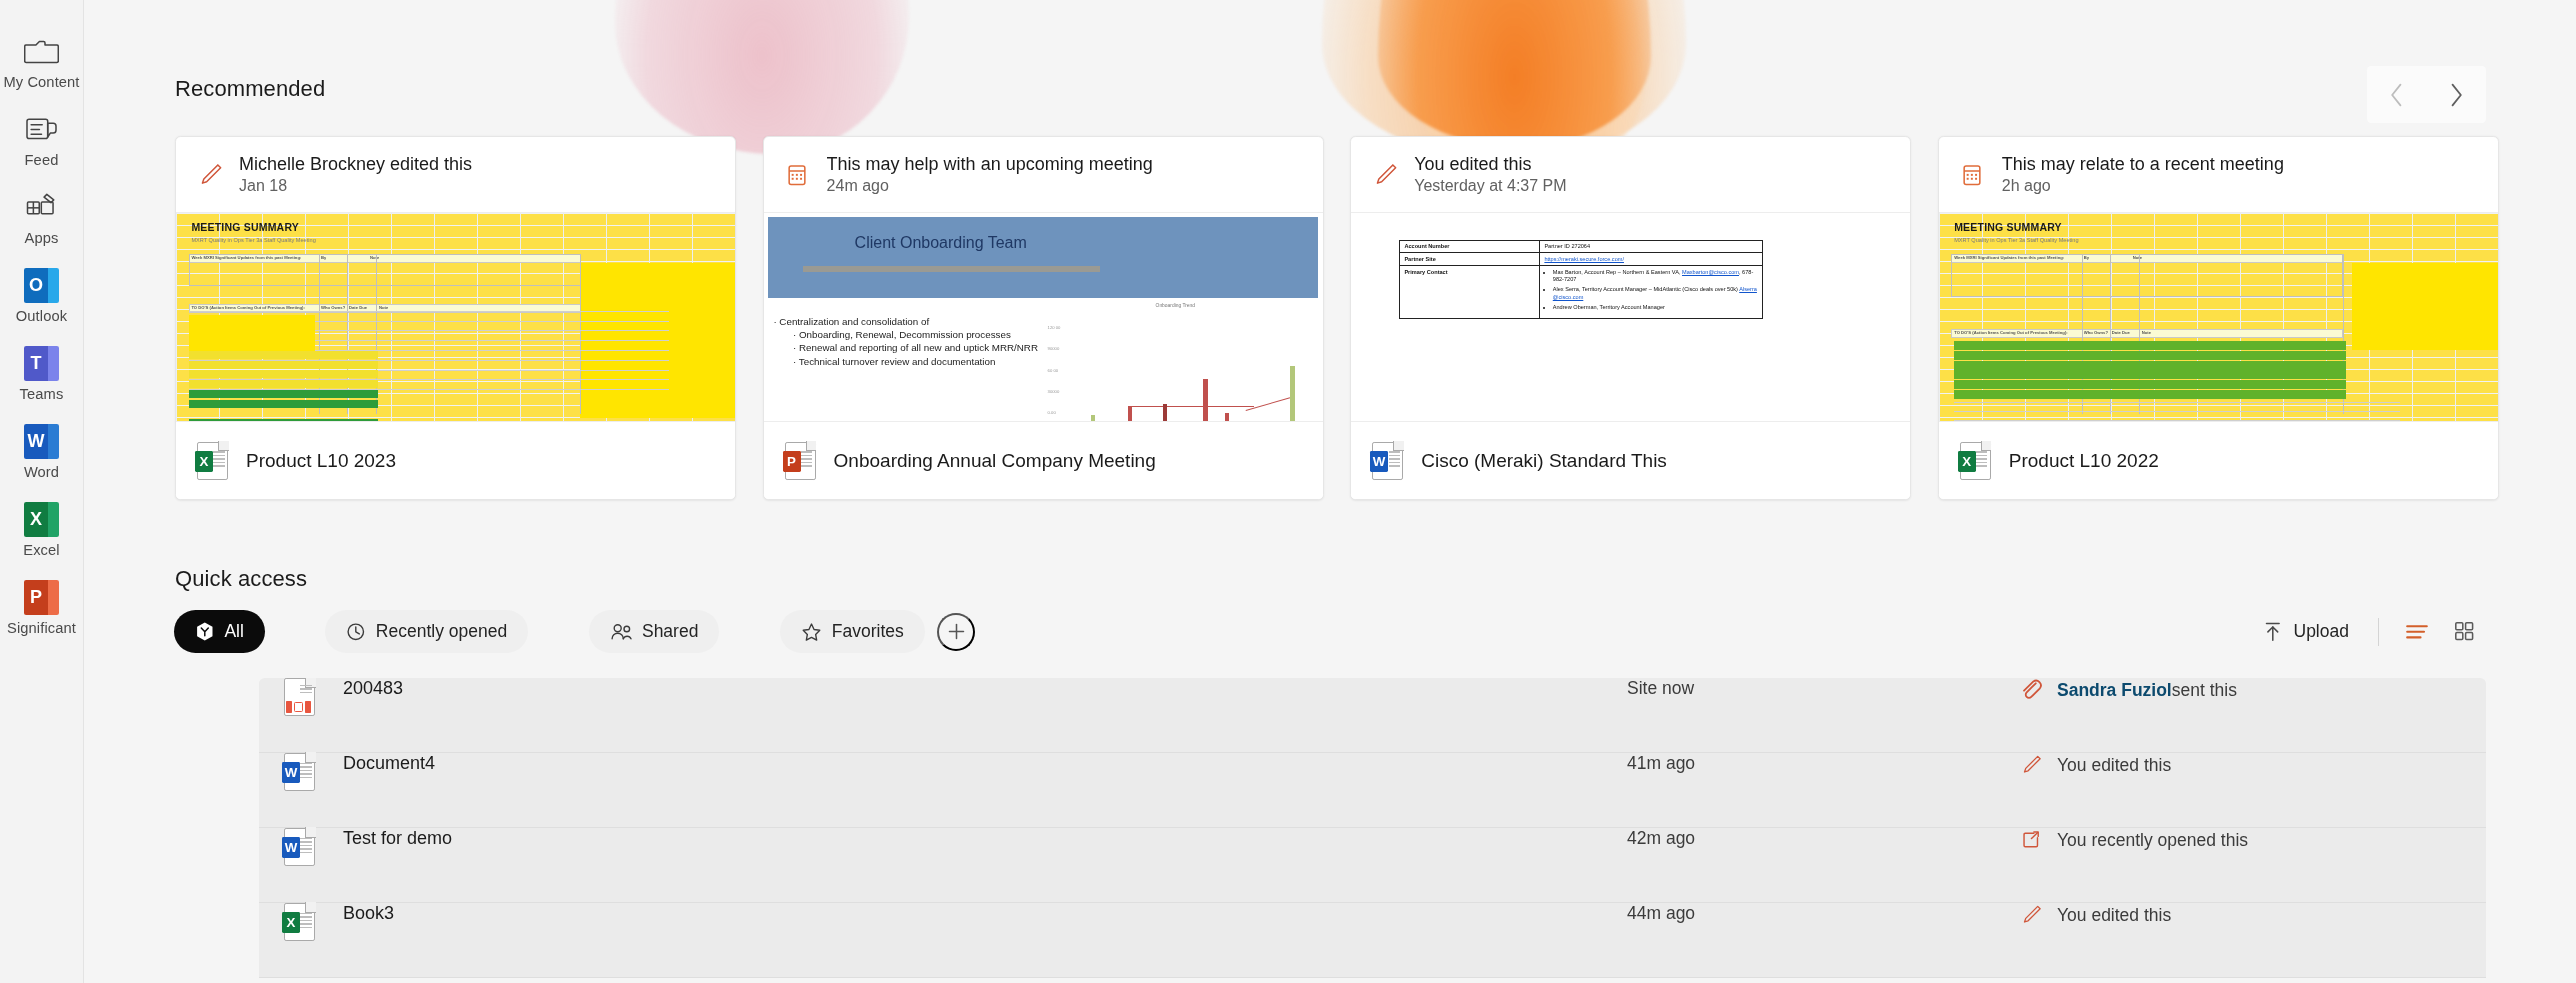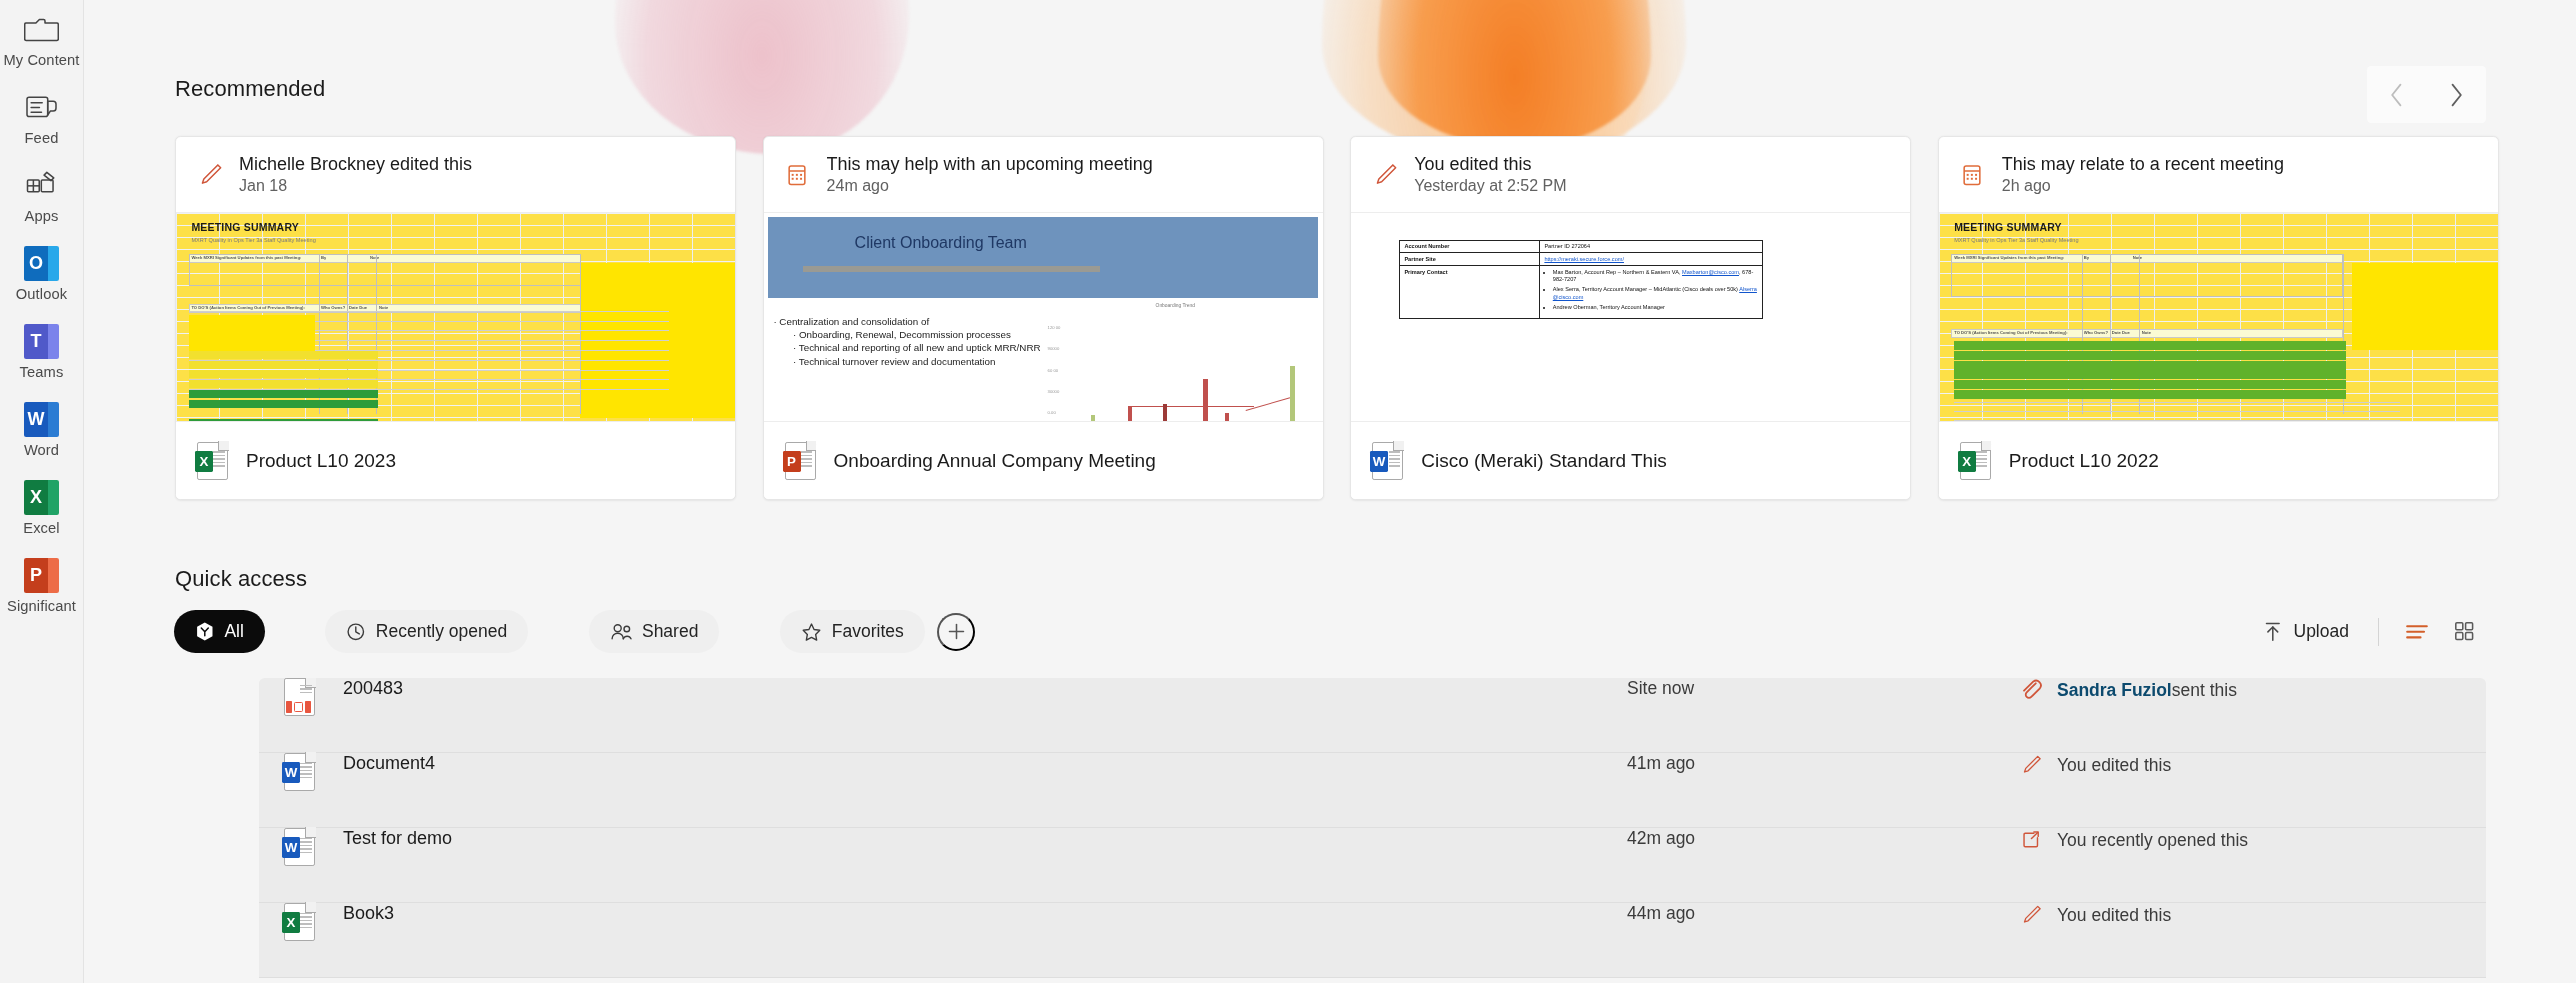--- a/index.html
+++ b/index.html
@@ -10,21 +10,21 @@
     overflow: hidden;
   }
   #app { position: relative; width: 2576px; height: 983px; display: flex; }
 
   
   #rail {
     width: 84px; height: 983px; flex: 0 0 84px;
     background: #f3f3f3;
     border-right: 0.7px solid #e3e3e3;
     display: flex; flex-direction: column; align-items: center;
-    padding-top: 0;
+    padding-top: 22px;
     position: relative; z-index: 40;
   }
   .rail-item {
     width: 84px; height: 78px;
     display: flex; flex-direction: column; align-items: center; justify-content: center;
     gap: 4.2px; cursor: pointer;
   }
   .rail-ico { width: 39px; height: 39px; display: flex; align-items: center; justify-content: center; }
   .rail-lbl { font-size: 14.7px; color: #4a4a4a; line-height: 1; letter-spacing: 0.1px; }
 
@@ -427,21 +427,21 @@
         </div>
       </div>
       <div class="rec-thumb">
               <div class="slide">
       <div class="banner"></div>
       <div class="banner-title">Client Onboarding Team</div>
       <div class="banner-rule"></div>
       <div class="bullets">
     <div class="b1">· Centralization and consolidation of</div>
     <div class="b2">· Onboarding, Renewal, Decommission processes</div>
-    <div class="b2">· Technical and reporting of all new and uptick MRR/NRR</div>
+    <div class="b2">· Renewal and reporting of all new and uptick MRR/NRR</div>
     <div class="b2">· Technical turnover review and documentation</div>
                 </div>
       <div class="chart-cap">Onboarding Trend</div>
       <div class="axis-lbl" style="top:112px">120 00</div>
       <div class="axis-lbl" style="top:133px">90000</div>
       <div class="axis-lbl" style="top:155px">60 00</div>
       <div class="axis-lbl" style="top:176px">30000</div>
       <div class="axis-lbl" style="top:197px">0.00</div>
       <div class="redline" style="left:364px;bottom:14px;width:126px;background:#c0504d"></div>
       <div class="redline" style="left:482px;bottom:9.8px;width:46px;transform:rotate(-16deg);transform-origin:left bottom;"></div>
@@ -471,21 +471,21 @@
           </div>
           <div class="rec-card">
       <div class="rec-head">
         <div class="rec-head-ico">
                 <svg width="28" height="28" viewBox="0 0 40 40">
                   <path d="M31.200000000000003 5.6000000000000005 l4 4 l-20 20 l-6 2 l2 -6 z" fill="none" stroke="#d0563a" stroke-width="2.2" stroke-linejoin="round"></path>
                 </svg>
               </div>
         <div class="rec-head-txt">
           <div class="rec-head-title">You edited this</div>
-          <div class="rec-head-sub">Yesterday at 2:52 PM</div>
+          <div class="rec-head-sub">Yesterday at 4:37 PM</div>
         </div>
       </div>
       <div class="rec-thumb">
               <div class="worddoc">
       <div class="wtbl">
         <div class="wrow">
                     <div class="wc-l">Account Number</div>
                     <div class="wc-r">Partner ID 272064</div>
                   </div>
         <div class="wrow">

